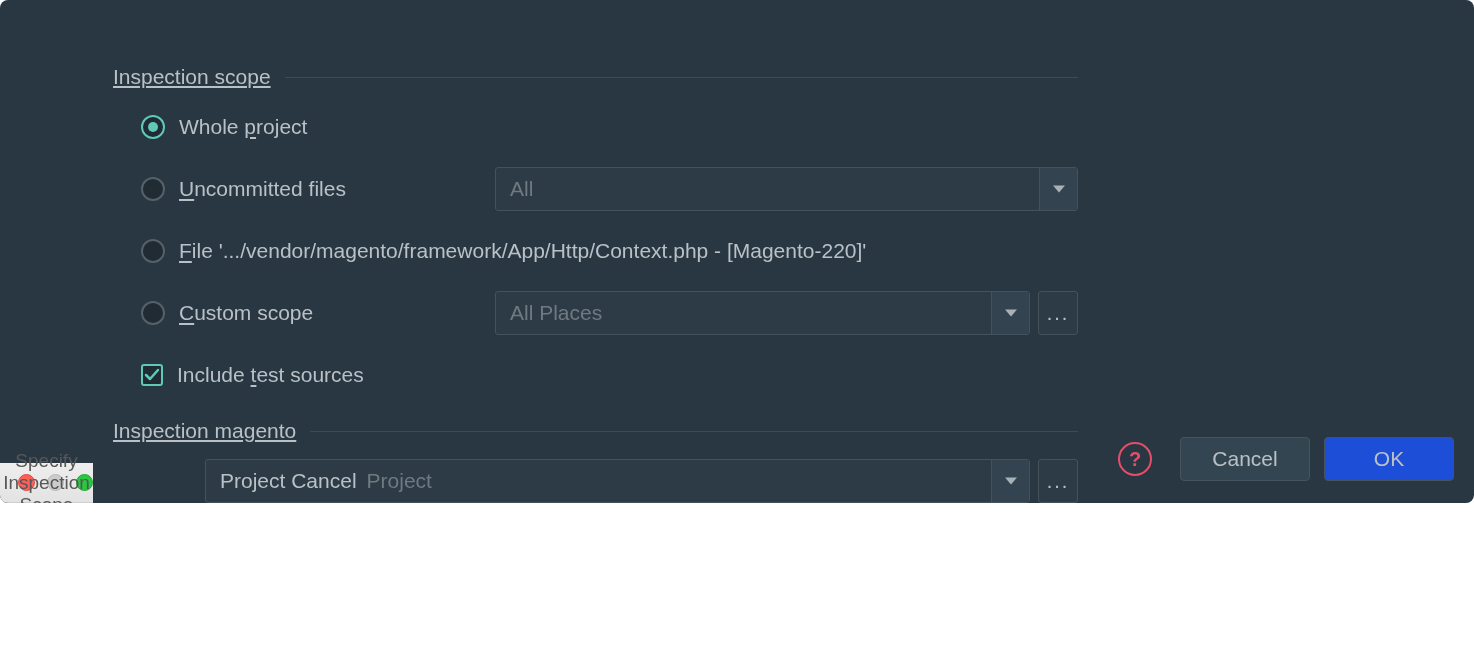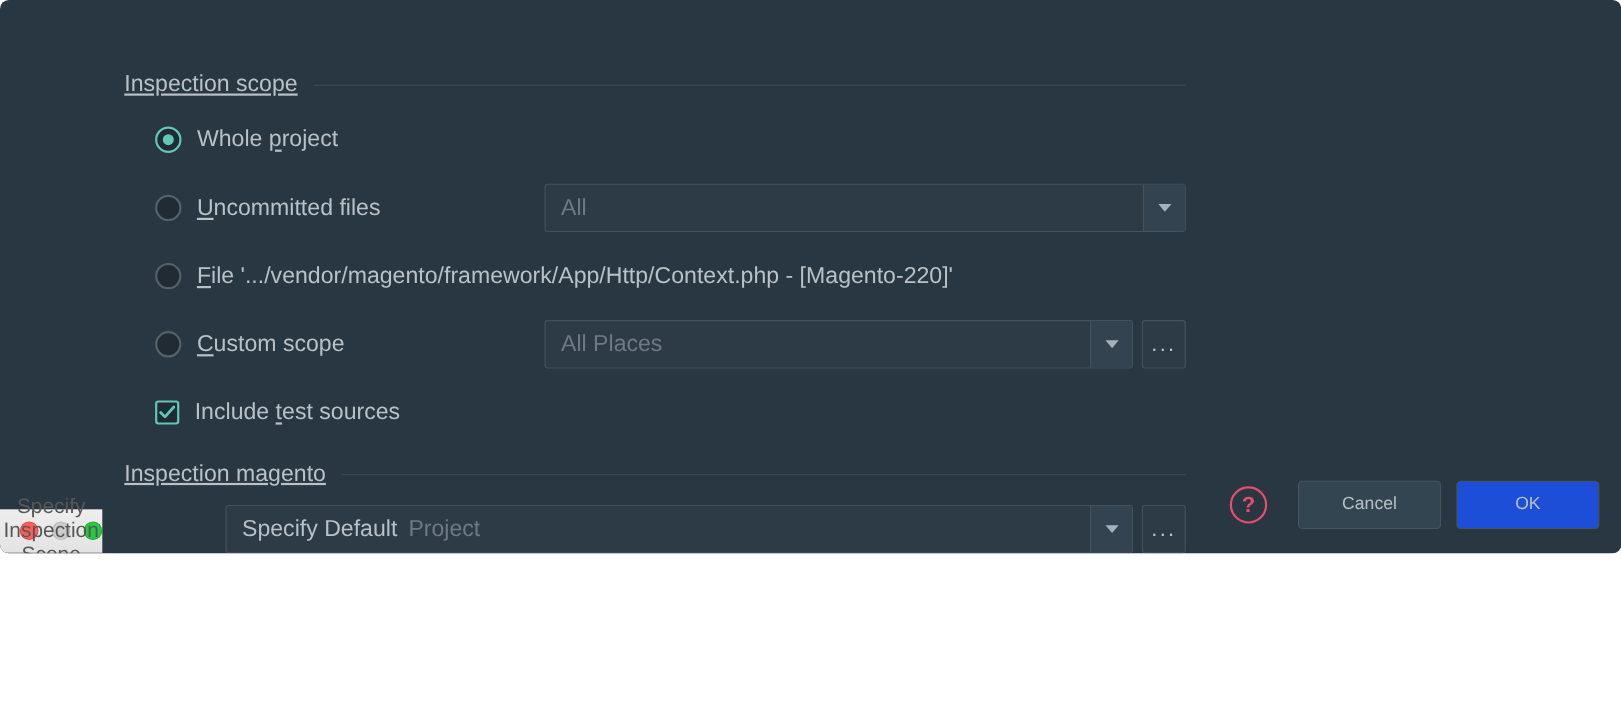--- a/index.html
+++ b/index.html
@@ -192,21 +192,21 @@
     font-weight: 600;
   }
   .footer .spacer-flex { flex: 1; }
   .btn {
     min-width: 130px;
     height: 44px;
     border: 1px solid var(--btn-border);
     border-radius: 4px;
     background: var(--btn-bg);
     color: var(--text);
-    font-size: 16px;
+    font-size: 21px;
     display: flex; align-items: center; justify-content: center;
   }
   .btn.primary { background: #1d4ed8; }
 </style>
 </head>
 <body>
 
 <div class="window">
 
   <div class="titlebar">
@@ -298,21 +298,21 @@
     <div class="section-header" style="margin-top:22px;">
       <span class="label">Inspection magento</span>
       <div class="rule"></div>
     </div>
 
     <div class="rows">
       <div class="row" style="padding-left:16px;">
         <div class="field-row">
           <div class="combo">
             <div class="value">
-              <span class="primary">Specify Default</span>
+              <span class="primary">Project Cancel</span>
               <span>Project</span>
             </div>
             <div class="arrow">
               <svg viewBox="0 0 10 10">
                   <path d="M0 2 L10 2 L5 8 Z"></path>
                 </svg>
             </div>
           </div>
           <div class="more-btn">...</div>
         </div>

